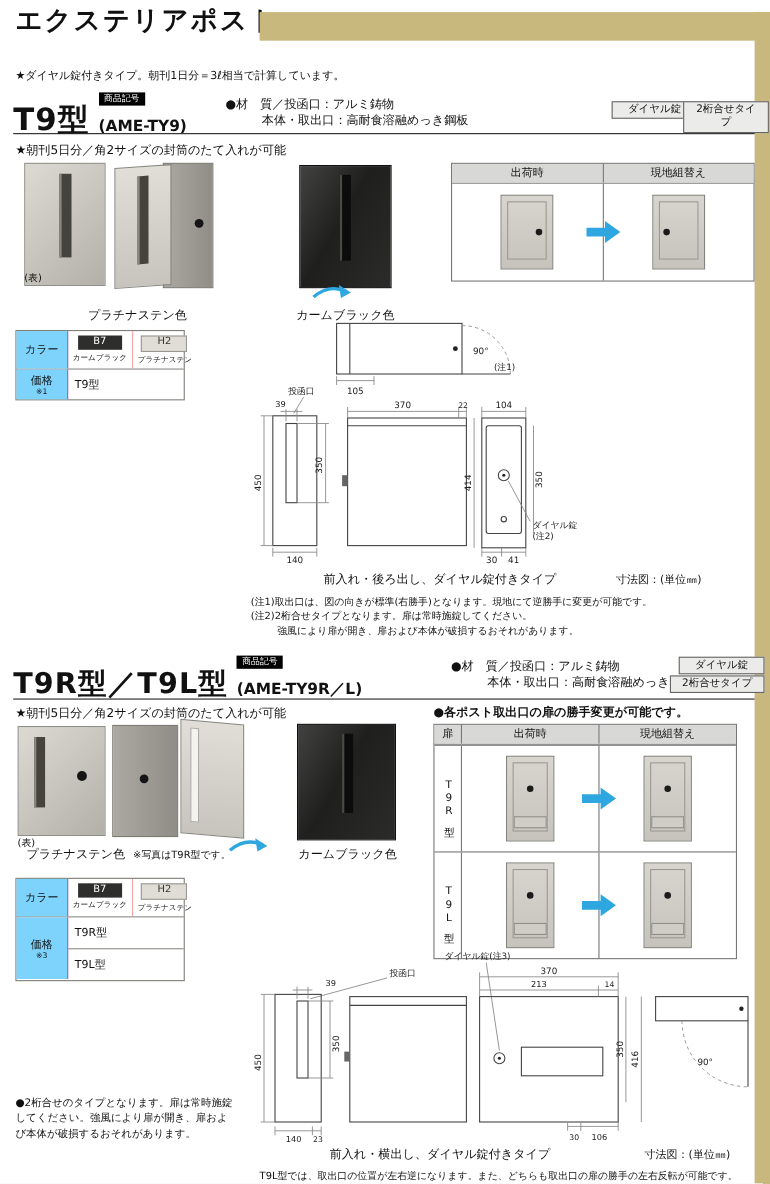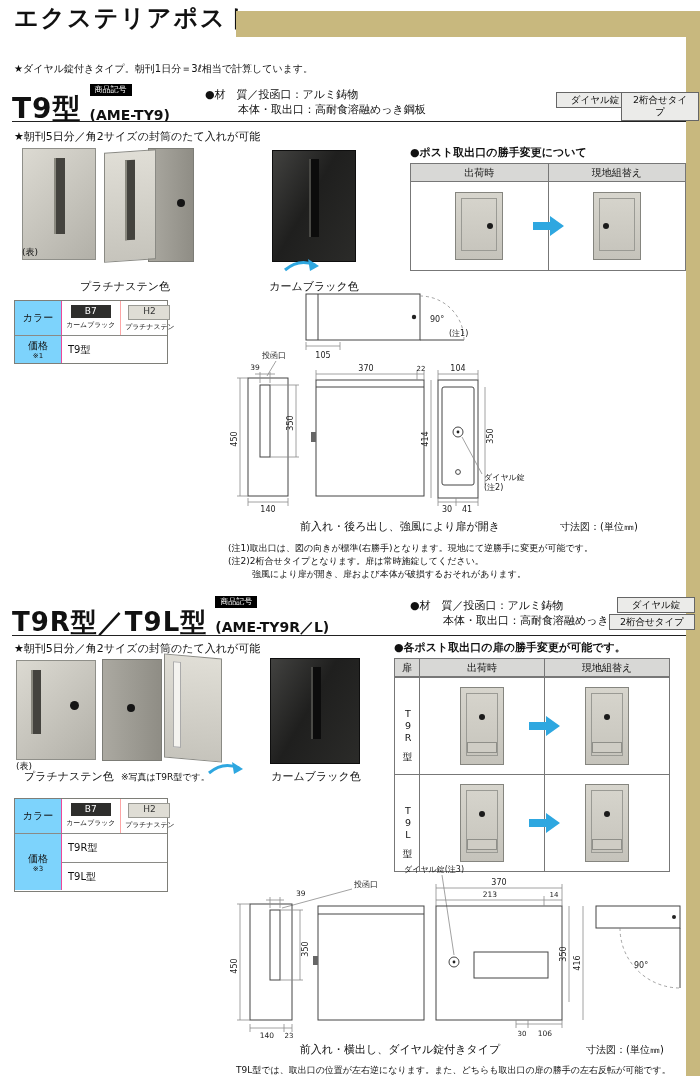--- a/index.html
+++ b/index.html
@@ -119,21 +119,20 @@
   <div class="abs post-black" style="left:272px;top:150px;width:82px;height:110px">
     <div class="pslot" style="left:36px;top:8px;width:8px;height:78px;background:#0c0c0c;border-left:2px solid #4a4a46"></div>
   </div>
   <svg class="abs" style="left:282px;top:257px" width="38" height="18" viewBox="0 0 38 18">
     <path d="M3 13 Q 17 1 33 8" stroke="#2EA7E0" stroke-width="3" fill="none"></path>
     <polygon points="37,9 26,2 28,14" fill="#2EA7E0"></polygon>
   </svg>
   <div class="abs photo-label" style="left:268px;top:279px;width:92px">カームブラック色</div>
 
   <div class="abs" style="left:410px;top:145px;width:276px">
-    <div class="cb-title">●ポスト取出口の勝手変更について</div>
     <div class="cb-box">
       <div class="cb-header">
         <div class="cb-h">出荷時</div>
         <div class="cb-h">現地組替え</div>
       </div>
       <div class="cb-body">
         <div class="cb-cell">
           <div class="mini-post">
             <div class="mp-door"></div>
             <div class="mp-knob right"></div>
@@ -252,21 +251,21 @@
     </g>
     <text x="230" y="85" text-anchor="middle">104</text>
     <text x="200" y="153" text-anchor="middle" transform="rotate(-90 200 153)">414</text>
     <text x="265" y="150" text-anchor="middle" transform="rotate(-90 265 150)">350</text>
     <text x="219" y="226" text-anchor="middle">30</text>
     <text x="239" y="226" text-anchor="middle">41</text>
     <text x="256" y="194">ダイヤル錠</text>
     <text x="256" y="204">(注2)</text>
   </svg>
 
-  <div class="abs cap" style="left:290px;top:519px;width:220px">前入れ・後ろ出し、強風により扉が開き</div>
+  <div class="abs cap" style="left:290px;top:519px;width:220px">前入れ・後ろ出し、ダイヤル錠付きタイプ</div>
   <div class="abs unit" style="left:560px;top:520px">寸法図：(単位㎜)</div>
   <div class="abs fnote" style="left:228px;top:542px">(注1)取出口は、図の向きが標準(右勝手)となります。現地にて逆勝手に変更が可能です。</div>
   <div class="abs fnote" style="left:228px;top:555px">(注2)2桁合せタイプとなります。扉は常時施錠してください。</div>
   <div class="abs fnote" style="left:252px;top:568px">強風により扉が開き、扉および本体が破損するおそれがあります。</div>
 
   <div class="abs sec-head" style="left:12px;top:596px">
     <span class="model model2">T9R型／T9L型</span>
     <span class="codebox">
       <span class="codelabel">商品記号</span>
       <span class="code">(AME-TY9R／L)</span>
@@ -373,20 +372,21 @@
         <span>価格</span>
         <span class="ref">※3</span>
       </div>
       <div class="pcol">
         <div class="pcell" style="border-bottom:1px solid #8a8a86">T9R型</div>
         <div class="pcell">T9L型</div>
       </div>
     </div>
   </div>
 
+  <div class="abs fnote" style="left:14px;top:996px;width:202px;font-size:9.5px;line-height:1.5">●2桁合せのタイプとなります。扉は常時施錠してください。強風により扉が開き、扉および本体が破損するおそれがあります。</div>
 
   <svg class="abs draw" style="left:228px;top:856px" width="462" height="184" viewBox="0 0 462 184">
     <text x="176" y="16">ダイヤル錠(注3)</text>
     <line class="dim" x1="214" y1="19" x2="226" y2="99"></line>
     <text x="126" y="31">投函口</text>
     <line class="dim" x1="124" y1="33" x2="54" y2="52"></line>
 
     <g class="shape">
       <rect x="22" y="48" width="42" height="116"></rect>
       <rect x="42" y="54" width="10" height="70"></rect>

